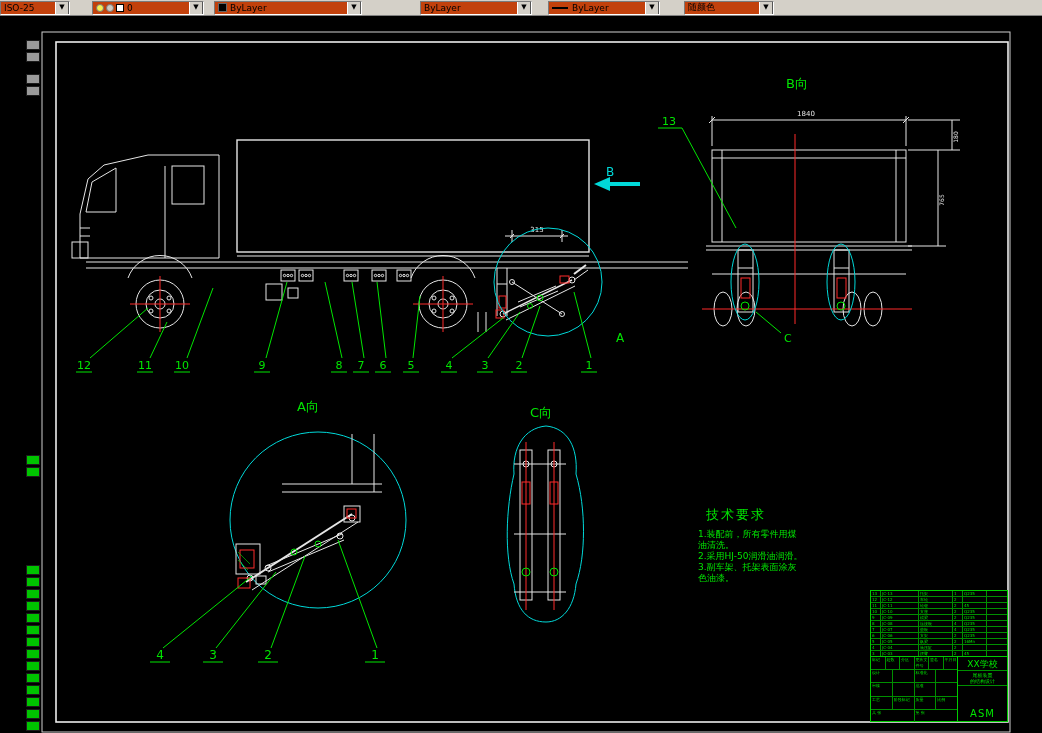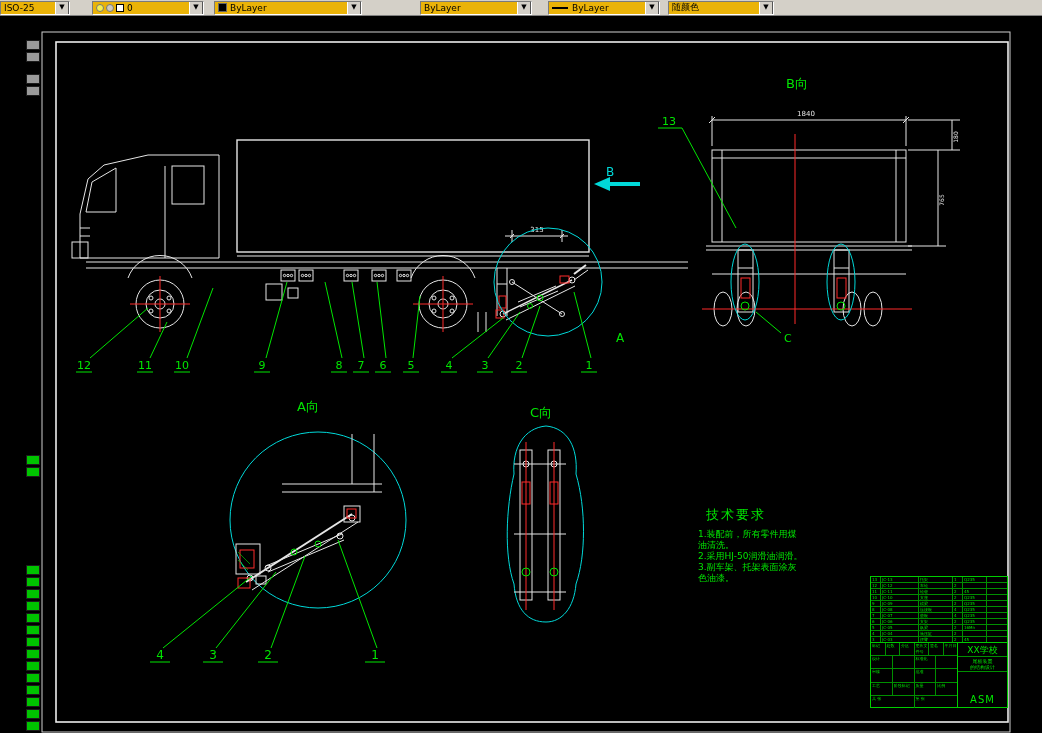--- a/index.html
+++ b/index.html
@@ -2,41 +2,41 @@
 <html><head>
 <meta charset="utf-8">
 <style>
   html,body { margin:0; padding:0; background:#000; }
   .app { position:relative; width:1042px; height:733px; background:#000; overflow:hidden;
          font-family:"DejaVu Sans", sans-serif; }
 
   
   .toolbar { position:absolute; top:0; left:0; width:1042px; height:16px; background:#d4d0c8;
              border-bottom:1px solid #808080; display:flex; align-items:center; box-sizing:border-box; }
-  .combo { height:14px; background:#eab308; border:1px solid; border-color:#7a7a7a #fff #fff #7a7a7a;
+  .combo { height:14px; background:#c2410c; border:1px solid; border-color:#7a7a7a #fff #fff #7a7a7a;
            font-size:9px; color:#000; display:flex; align-items:center; padding-left:3px;
            box-sizing:border-box; overflow:hidden; white-space:nowrap; }
   .combo .arrow { margin-left:auto; flex:0 0 12px; height:12px; background:#d4d0c8;
                   border:1px solid; border-color:#fff #555 #555 #fff; font-size:7px;
                   line-height:11px; text-align:center; color:#000; }
   .chip { display:inline-block; width:7px; height:7px; margin-right:3px; flex:0 0 auto; }
   .mini { display:inline-block; width:6px; height:6px; margin-right:2px; border-radius:50%; flex:0 0 auto; }
   .dash { display:inline-block; width:16px; height:2px; background:#000; margin-right:4px; flex:0 0 auto; }
 
   
   .workspace { position:absolute; top:16px; left:0; width:1042px; height:717px; background:#000; }
   svg.canvas { position:absolute; top:0; left:0; }
   svg text { font-family:"DejaVu Sans", sans-serif; }
 
   
   .leftstrip { position:absolute; left:26px; top:20px; width:15px; height:695px; }
   .leftstrip .blk { position:absolute; left:0; width:14px; height:10px; border:1px solid #1c1c1c; box-sizing:border-box; }
 
   
-  .titleblock { position:absolute; left:870px; top:560px; width:138px; height:132px;
+  .titleblock { position:absolute; left:870px; top:574px; width:138px; height:132px;
                 border:1px solid #00cc00; box-sizing:border-box; color:#00e600; background:#000; }
   .bom { height:65px; overflow:hidden; }
   .bom-row { display:flex; height:5px; border-bottom:1px solid #008f00; font-size:4px;
              line-height:5px; overflow:hidden; }
   .bom-cell { border-right:1px solid #008f00; overflow:hidden; padding-left:1px; box-sizing:border-box; }
   .bom-cell.no   { width:10px; }
   .bom-cell.code { width:38px; }
   .bom-cell.name { width:34px; }
   .bom-cell.qty  { width:10px; }
   .bom-cell.mat  { width:24px; }
@@ -79,21 +79,21 @@
     </div>
     <div class="combo" style="width:112px; margin-left:58px">
       <span>ByLayer</span>
       <span class="arrow">▼</span>
     </div>
     <div class="combo" style="width:112px; margin-left:16px">
       <span class="dash"></span>
       <span>ByLayer</span>
       <span class="arrow">▼</span>
     </div>
-    <div class="combo" style="width:106px; margin-left:8px">
+    <div class="combo" style="width:90px; margin-left:24px">
       <span>随颜色</span>
       <span class="arrow">▼</span>
     </div>
   </div>
 
   <div class="workspace">
 
     <svg class="canvas" width="1042" height="717">
 
       <g stroke="#cfcfcf" fill="none">

